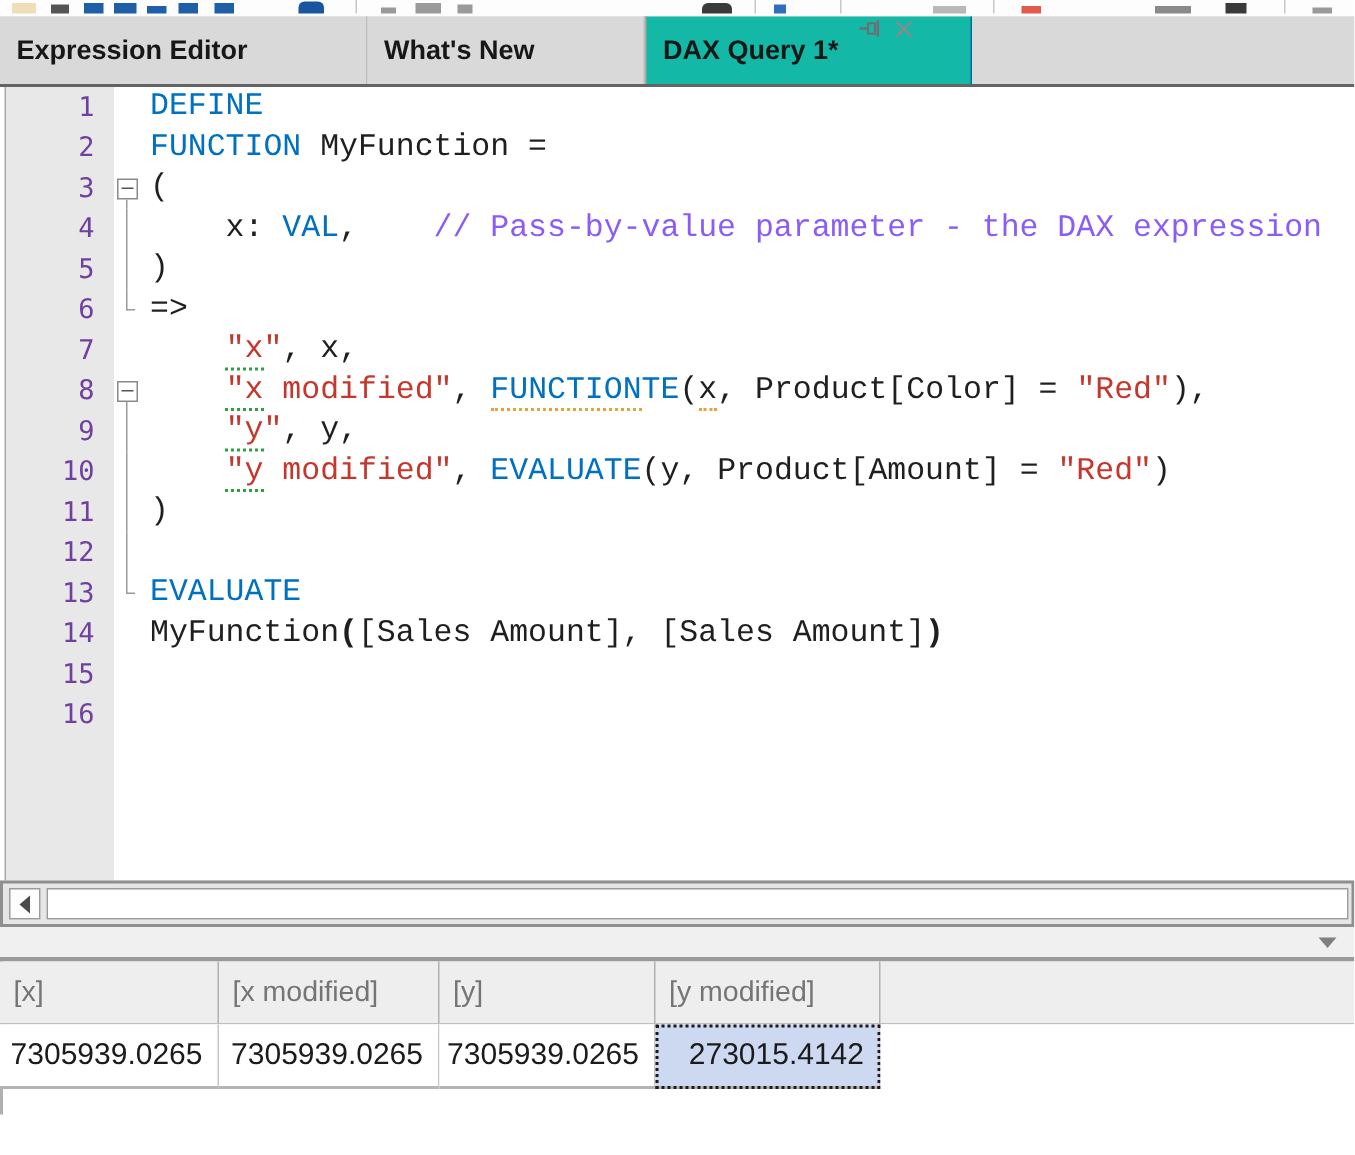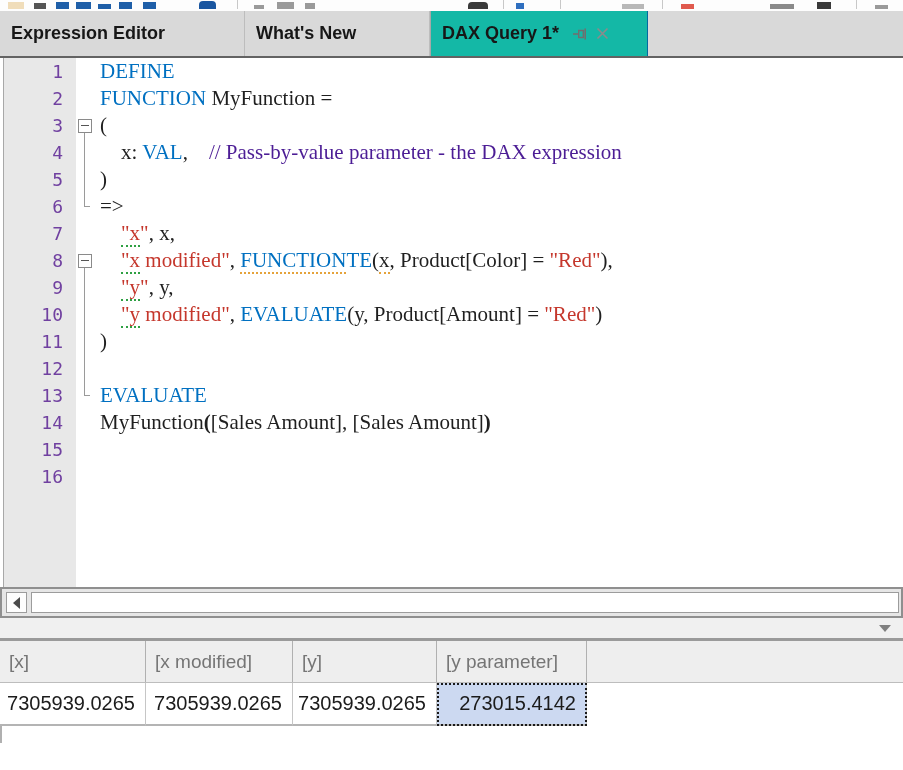--- a/index.html
+++ b/index.html
@@ -7,21 +7,21 @@
           font-family:"Liberation Sans",sans-serif;}
 
   
   .toolbar{position:absolute;left:0;top:0;width:903px;height:11px;background:#fdfdfd;}
   .tbi{position:absolute;bottom:2px;}
 
   
   .tabbar{position:absolute;left:0;top:11px;width:903px;height:47px;background:#d6d6d6;
           border-bottom:2px solid #636363;box-sizing:border-box;display:flex;}
   .tab{height:45px;line-height:45px;padding-left:11px;box-sizing:border-box;
-       font-size:18px;font-weight:bold;color:#171717;display:flex;align-items:center;gap:9px;}
+       font-size:18px;font-weight:bold;color:#171717;display:flex;align-items:flex-start;gap:9px;}
   .tab.inactive{background:#d9d9d9;border-right:1px solid #bdbdbd;}
   .tab.active{background:#14b8a6;border-left:1px solid #a8a8a8;border-right:1px solid #0369a1;}
   .tab .lbl{white-space:nowrap;}
   .tabfill{flex:1;background:#d9d9d9;}
   .tabicons{display:flex;align-items:center;gap:6px;margin-left:4px;padding-right:10px;}
 
   
   .editor{position:absolute;left:0;top:58px;width:903px;height:529px;background:#ffffff;}
   .leftline{position:absolute;left:3px;top:0;width:1px;height:529px;background:#a8a8a8;}
   .gutter{position:absolute;left:4px;top:0;width:72px;height:529px;background:#e8e8e8;}
@@ -30,24 +30,24 @@
   .foldmargin{position:absolute;left:76px;top:0;width:23px;height:529px;background:#ffffff;}
   .fm{height:27px;position:relative;}
   .fbox{position:absolute;left:2px;top:7px;width:12px;height:12px;border:1px solid #8a8a8a;background:#ffffff;}
   .fbox::after{content:"";position:absolute;left:2px;right:2px;top:5px;height:1px;background:#555555;}
   .fbelow::before{content:"";position:absolute;left:8px;top:21px;bottom:0;width:1px;background:#9a9a9a;}
   .fline::before{content:"";position:absolute;left:8px;top:0;bottom:0;width:1px;background:#9a9a9a;}
   .fend::before{content:"";position:absolute;left:8px;top:0;height:14px;width:1px;background:#9a9a9a;}
   .fend::after{content:"";position:absolute;left:8px;top:13px;width:6px;height:1px;background:#9a9a9a;}
   .code{position:absolute;left:100px;top:0;right:0;height:529px;overflow:hidden;}
   .code-line{height:27px;line-height:27px;white-space:pre;
-             font-family:Liberation Serif, serif;font-size:21px;color:#1f1f1f;}
+             font-family:Liberation Mono, monospace;font-size:21px;color:#1f1f1f;}
   .kw{color:#0070c1;}
   .str{color:#c5372c;}
-  .com{color:#4c1d95;margin-top:16px;}
+  .com{color:#8b5cf6;margin-top:16px;}
   .b{font-weight:bold;}
   .sqg{border-bottom:2px dotted #2ea043;}
   .sqo{border-bottom:2px dotted #e5a33b;}
 
   
   .hscroll{position:absolute;left:0;top:587px;width:903px;height:31px;background:#e6e6e6;
            border:2px solid #8f8f8f;box-sizing:border-box;display:flex;align-items:center;}
   .hs-btn{width:21px;height:21px;margin-left:4px;background:#fdfdfd;border:1px solid #9c9c9c;
           display:flex;align-items:center;justify-content:center;box-sizing:border-box;}
   .tri-left{width:0;height:0;border-top:6px solid transparent;border-bottom:6px solid transparent;
@@ -207,21 +207,21 @@
           <div class="hcell" style="width: 146px;">
             <span>[x]</span>
           </div>
           <div class="hcell" style="width: 147px; text-align: center;">
             <span>[x modified]</span>
           </div>
           <div class="hcell" style="width: 144px;">
             <span>[y]</span>
           </div>
           <div class="hcell" style="width: 150px;">
-            <span>[y parameter]</span>
+            <span>[y modified]</span>
           </div>
           <div class="hcell hfill"></div>
         </div>
     </div>
     <div class="rrow" id="rrow">
         <div class="dcell" style="width: 146px;">
           <span>7305939.0265</span>
         </div>
         <div class="dcell" style="width: 147px;">
           <span>7305939.0265</span>

